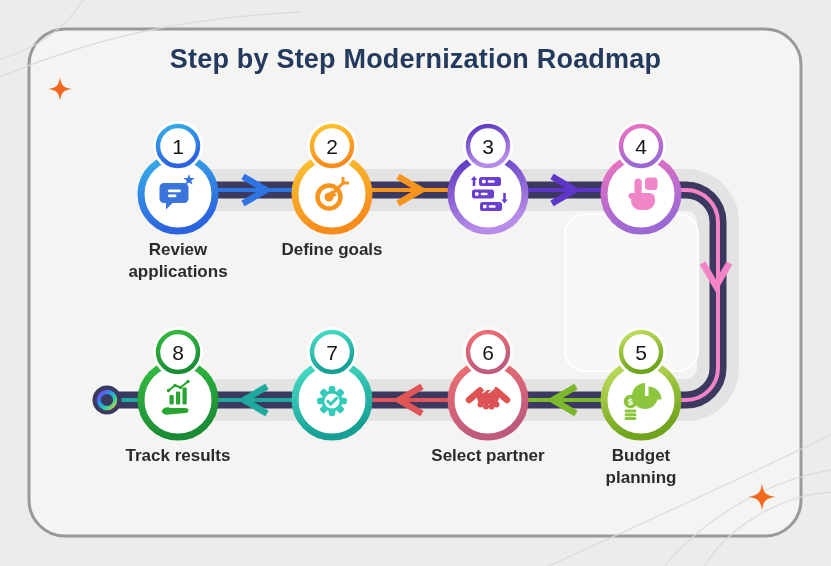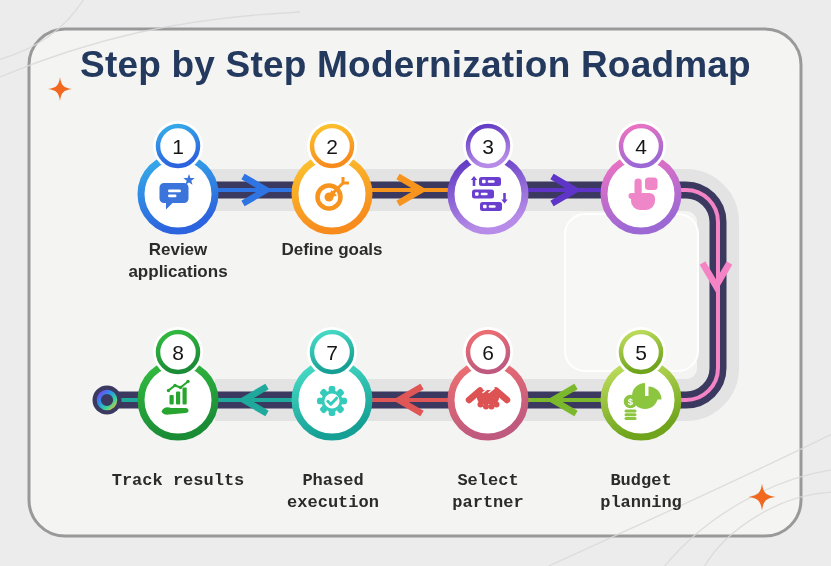--- a/index.html
+++ b/index.html
@@ -1,24 +1,24 @@
 <!DOCTYPE html>
 <html><head>
 <meta charset="utf-8">
 <style>
   html,body{margin:0;padding:0;background:#ececec;}
   .stage{position:relative;width:831px;height:566px;background:#ececec;overflow:hidden;
          font-family:"Liberation Sans",sans-serif;}
   .stage svg{position:absolute;left:0;top:0;}
   .title{position:absolute;top:44px;left:0;right:0;text-align:center;
-         font-size:37px;font-weight:700;color:#24395e;letter-spacing:.2px;}
+         font-size:27px;font-weight:700;color:#24395e;letter-spacing:.2px;}
   .lbl{position:absolute;width:140px;text-align:center;font-size:17px;font-weight:700;
        color:#2b2b2b;line-height:1.3;white-space:pre-line;}
   .lbl.top{top:239px;}
-  .lbl.bot{top:470px;font-family:Liberation Mono, monospace;}
+  .lbl.bot{top:445px;}
   text.num{font-family:"Liberation Sans",sans-serif;font-size:21px;fill:#151515;text-anchor:middle;}
   text.coin{font-family:"Liberation Sans",sans-serif;font-weight:700;}
 </style>
 </head>
 <body>
 
 <div class="stage">
 
 <svg width="831" height="566" viewBox="0 0 831 566">
   <defs>
@@ -244,16 +244,14 @@
 </svg>
 
   <div class="title">Step by Step Modernization Roadmap</div>
 
   <div class="lbl top" style="left:108px">Review
 applications</div>
   <div class="lbl top" style="left:262px">Define goals</div>
   <div class="lbl bot" style="left:571px">Budget
 planning</div>
   <div class="lbl bot" style="left:418px">Select partner</div>
-  <div class="lbl bot" style="left:263px">Phased
-execution</div>
   <div class="lbl bot" style="left:108px">Track results</div>
 </div>
 
 </body></html>

